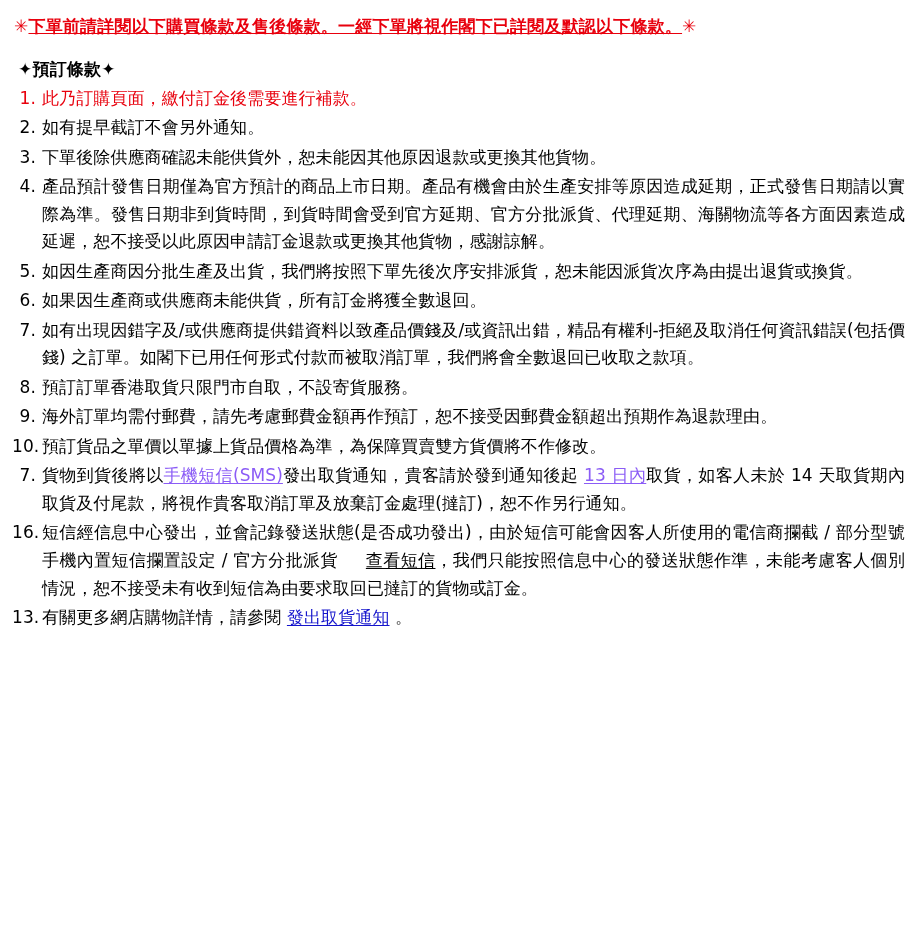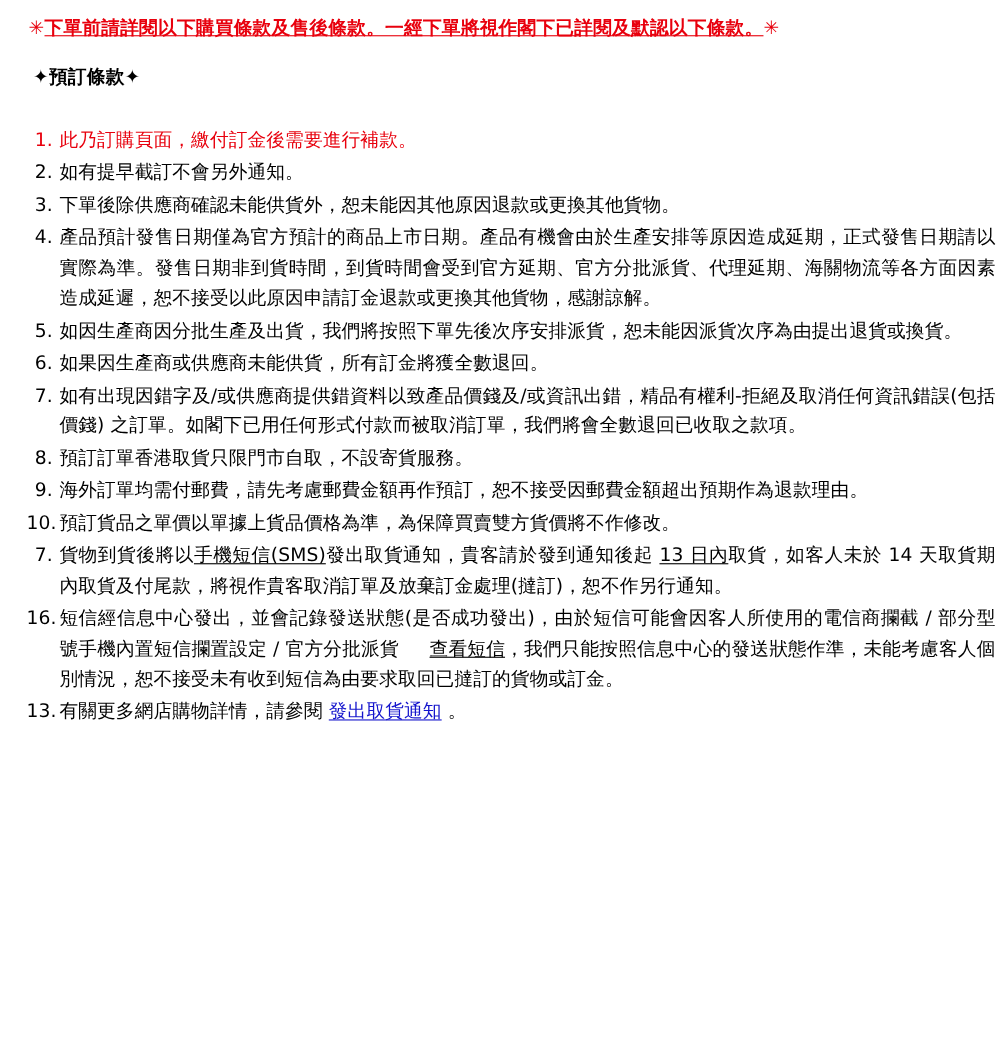--- a/index.html
+++ b/index.html
@@ -9,40 +9,40 @@
   }
   body {
     width: 913px;
     min-height: 948px;
     font-family: "DejaVu Sans", "Liberation Sans", sans-serif;
     color: #000000;
   }
   .page {
     width: 913px;
     box-sizing: border-box;
-    padding: 10px 8px 0 24px;
+    padding: 10px 8px 0 12px;
   }
   .headline {
     color: #e8000d;
     font-weight: bold;
     font-size: 17px;
     line-height: 1.5;
     text-decoration: underline;
     letter-spacing: 0.2px;
     margin: 4px 0 18px 2px;
     white-space: nowrap;
   }
   .headline .star {
     text-decoration: none;
     display: inline-block;
   }
   .section-title {
     font-weight: bold;
     font-size: 17px;
-    margin: 0 0 34px 6px;
+    margin: 0 0 4px 6px;
     letter-spacing: 0.2px;
   }
   ol.terms {
     list-style: none;
     margin: 0;
     padding: 0;
   }
   ol.terms > li {
     display: flex;
     align-items: flex-start;
@@ -60,21 +60,21 @@
   }
   ol.terms > li .body {
     flex: 1 1 auto;
     text-align: justify;
     text-justify: inter-character;
   }
   li.red, li.red .num {
     color: #e8000d;
   }
   .u-red {
-    color: #000000;
+    color: #8b5cf6;
     text-decoration: underline;
     text-underline-offset: 2px;
   }
   .u-black {
     text-decoration: underline;
     text-underline-offset: 2px;
     margin-left: 28px;
   }
   .link-blue {
     color: #1414cc;

